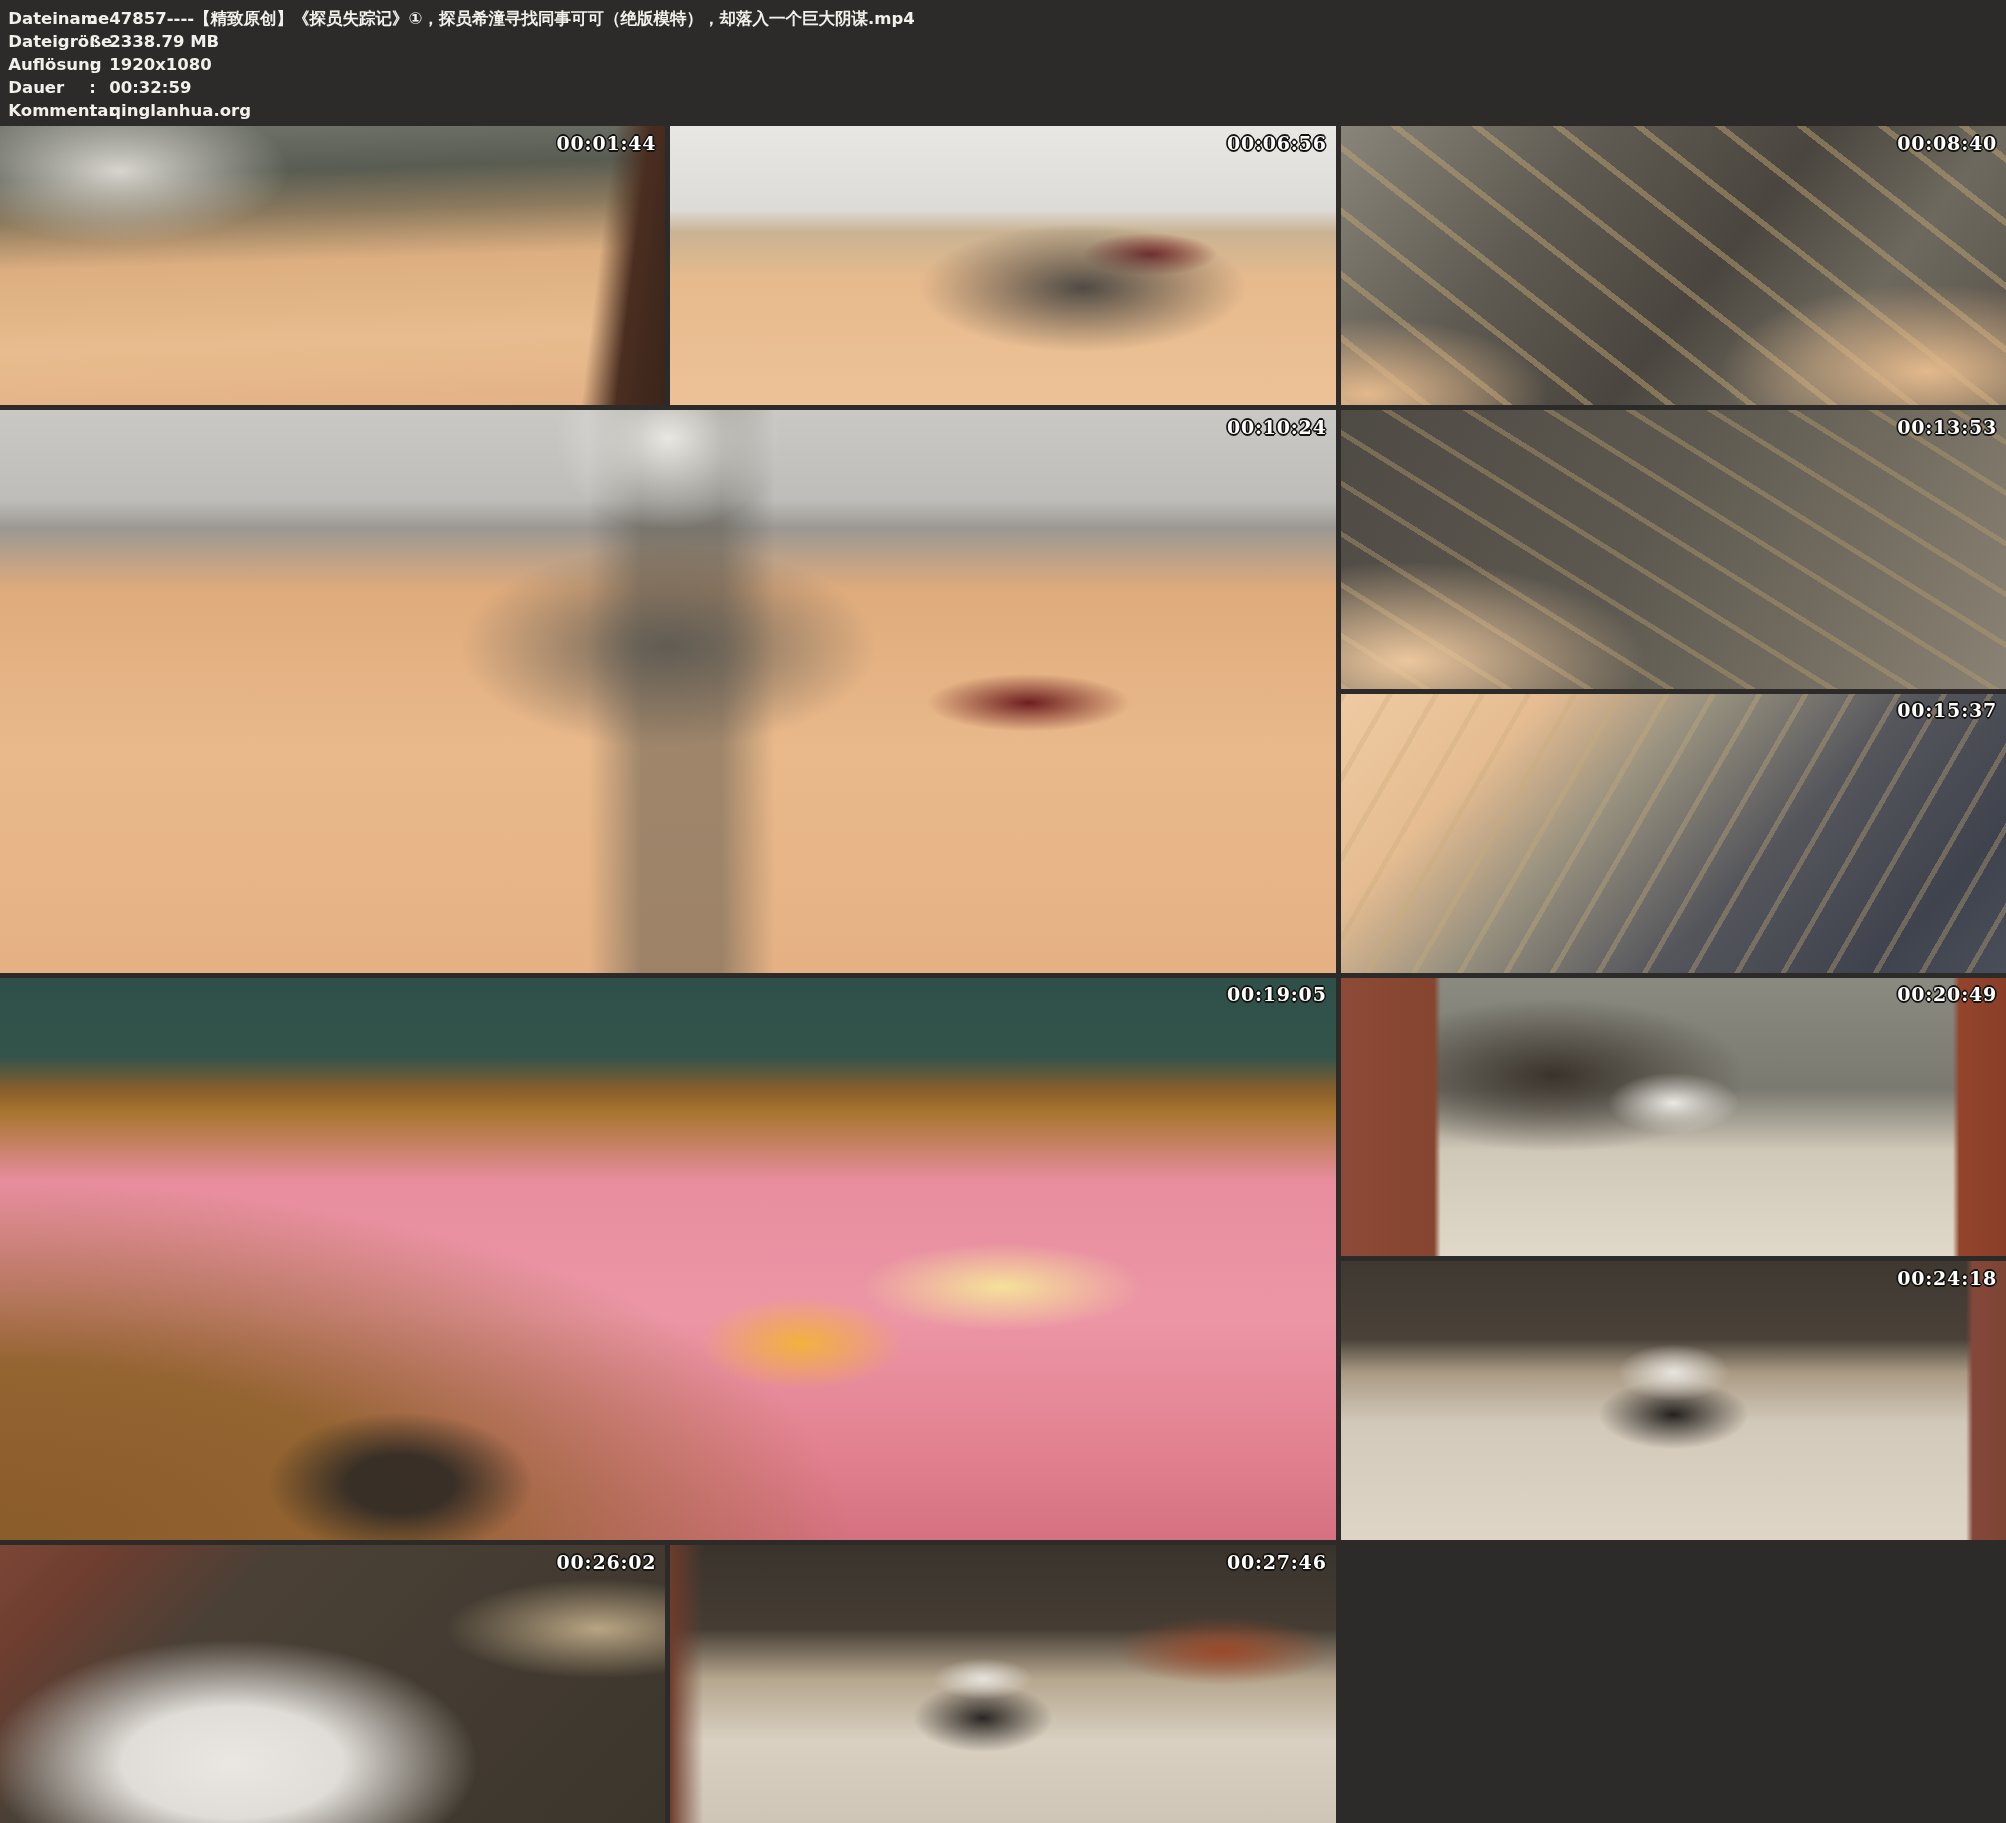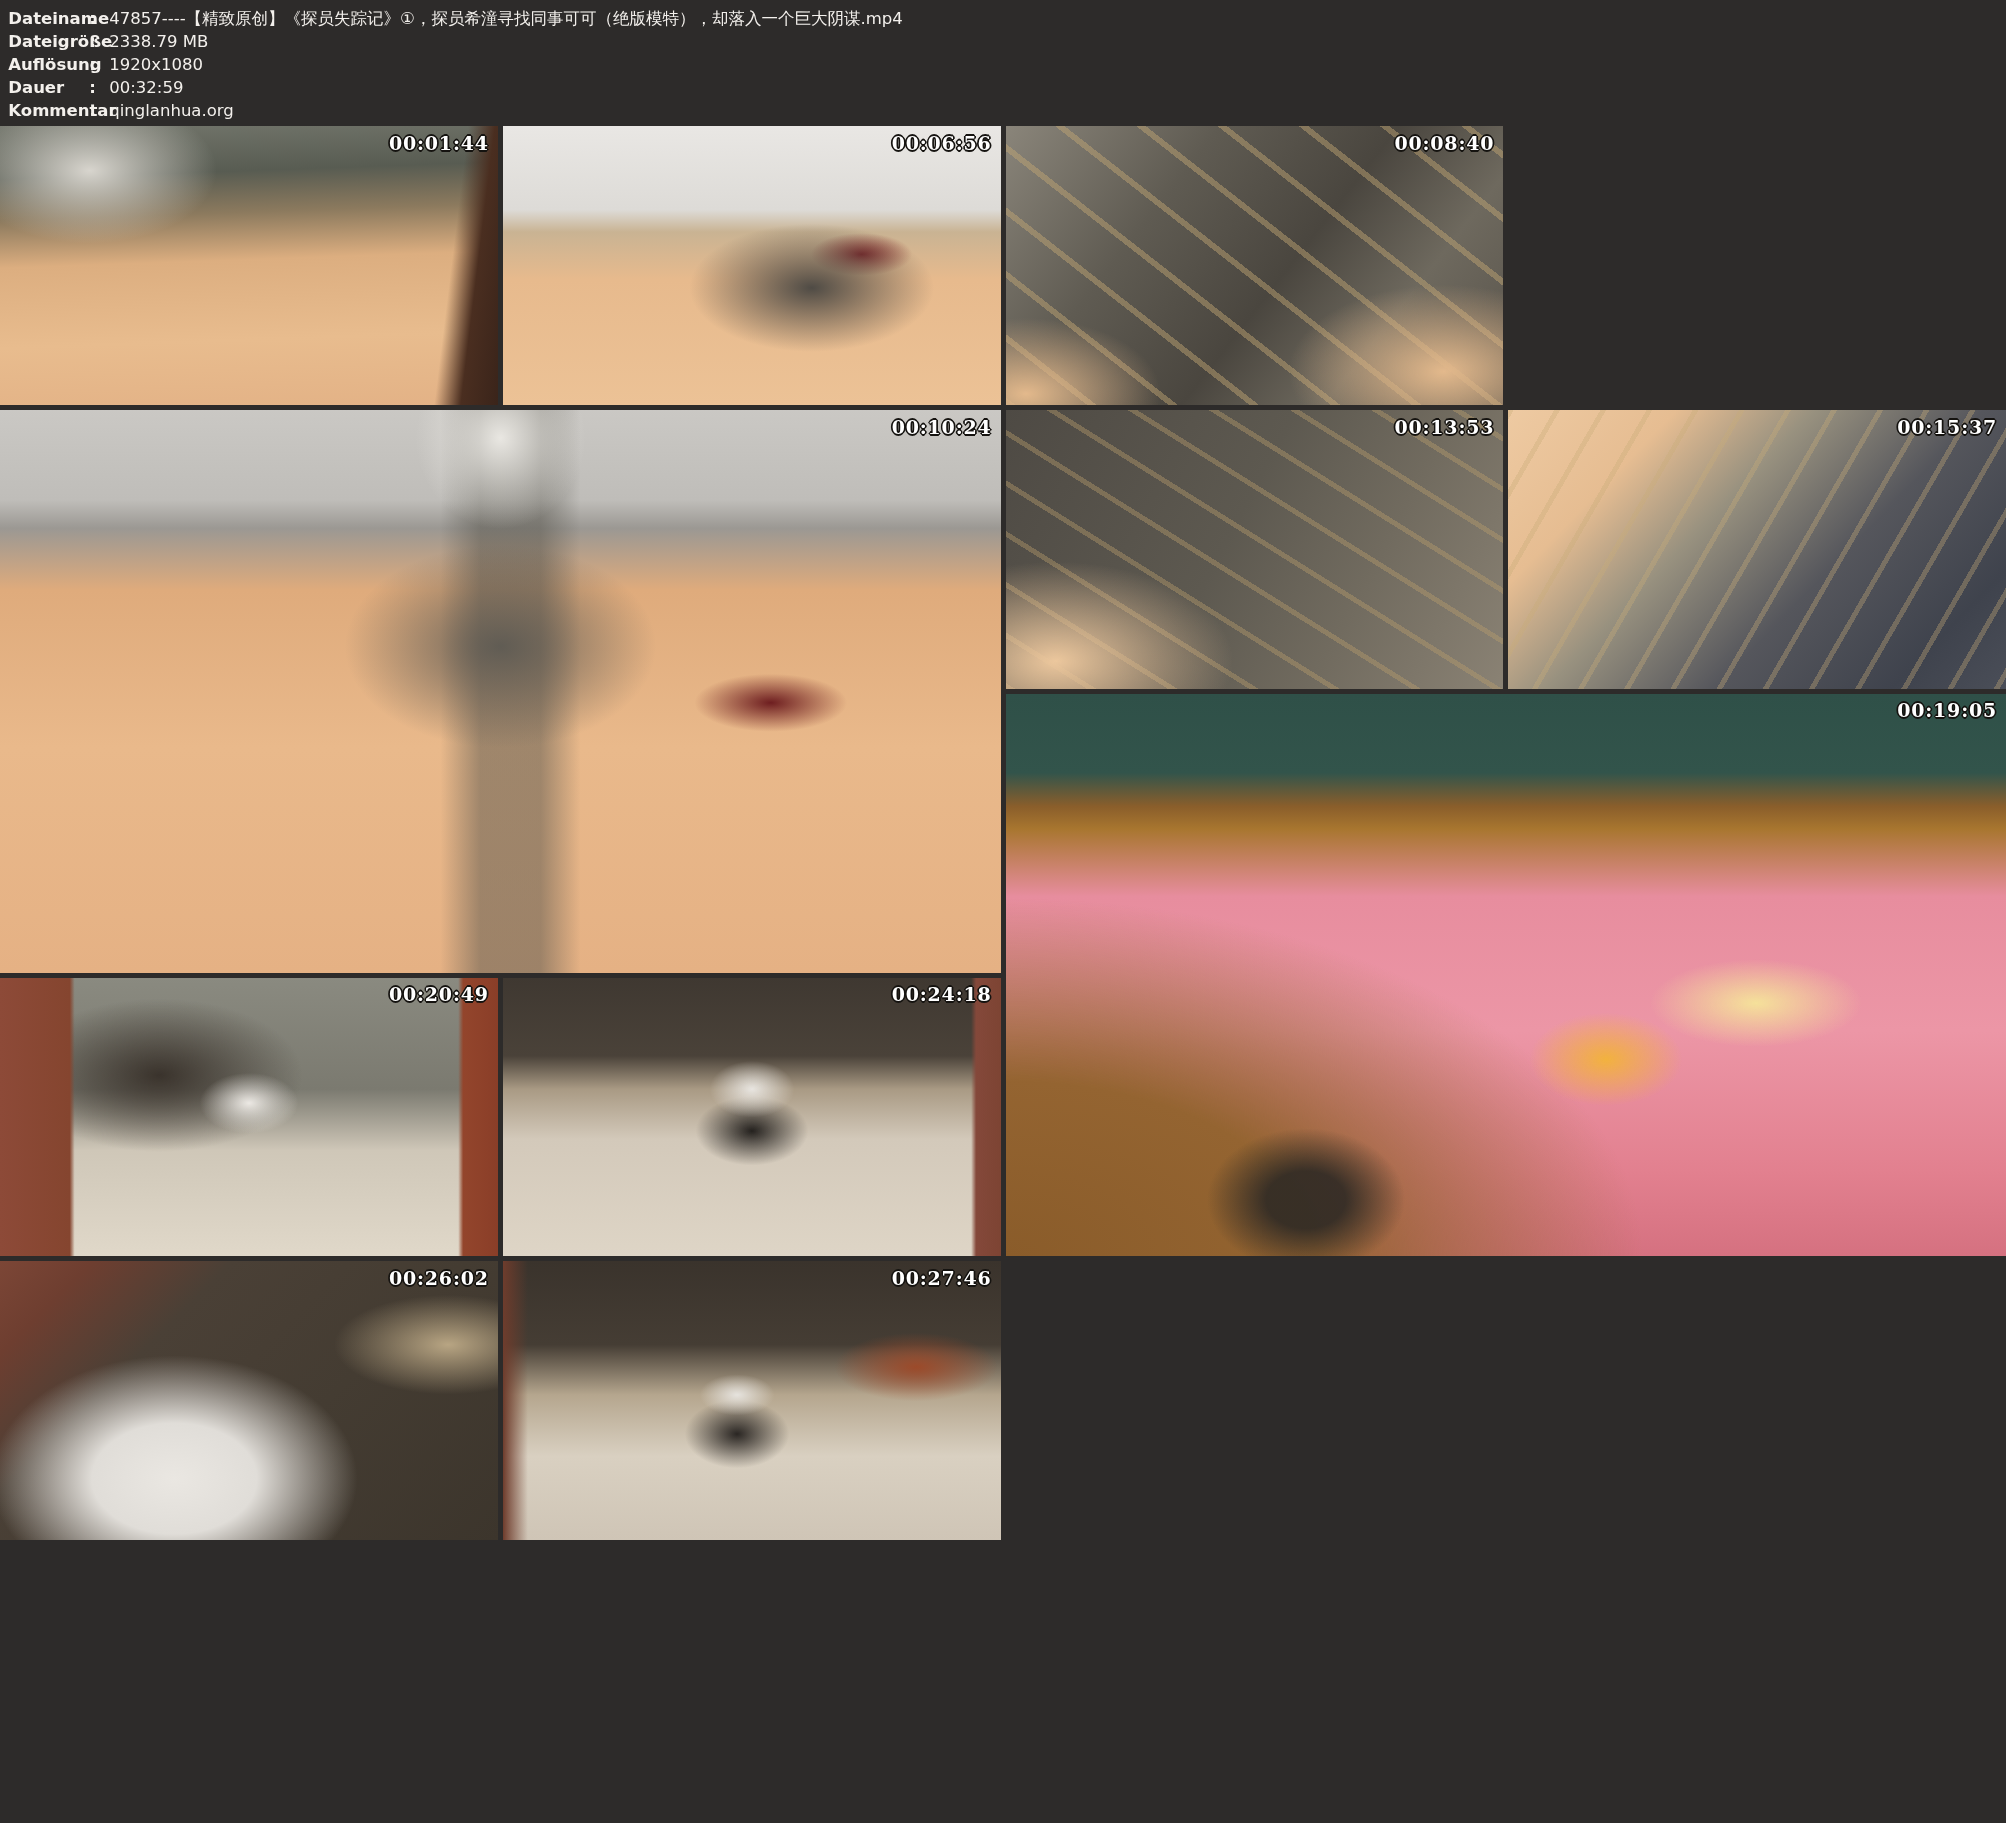--- a/index.html
+++ b/index.html
@@ -8,27 +8,27 @@
     background:#2d2b2a;
     font-family:"DejaVu Sans",sans-serif;
   }
   .sheet{position:relative;width:2006px;height:1823px;background:#2d2b2a;}
 
   
   .header{box-sizing:border-box;height:126px;padding:7.4px 11.6px 0 8.3px;}
   .meta-row{display:flex;align-items:baseline;line-height:23px;white-space:nowrap;}
   .meta-label{width:81px;font-size:16.5px;font-weight:bold;color:#f3f0ec;flex:0 0 auto;}
   .meta-sep{width:20px;font-size:16.5px;font-weight:bold;color:#f3f0ec;flex:0 0 auto;}
-  .meta-value{font-size:16.5px;font-weight:normal;color:#f3f0ec;}
+  .meta-value{font-size:16.5px;font-weight:bold;color:#f3f0ec;}
 
   
   .grid{
     position:absolute;left:0;top:126px;width:2006px;height:1698px;
     display:grid;
-    grid-template-columns:repeat(4,1fr);
+    grid-template-columns:repeat(3,1fr);
     grid-template-rows:repeat(6,1fr);
     gap:5px;
   }
   .thumb{position:relative;overflow:hidden;background:#777;}
   .thumb.large{grid-column:span 2;grid-row:span 2;}
   .ts{
     position:absolute;top:5.8px;right:9px;
     font-family:"DejaVu Serif",serif;font-weight:bold;
     font-size:19px;letter-spacing:0.8px;color:#ffffff;
     text-shadow:

